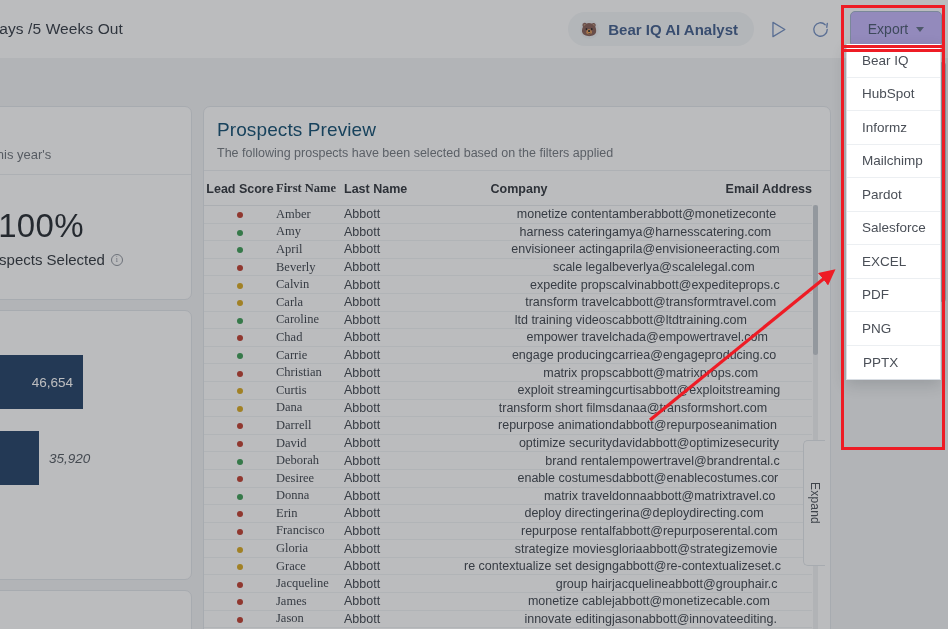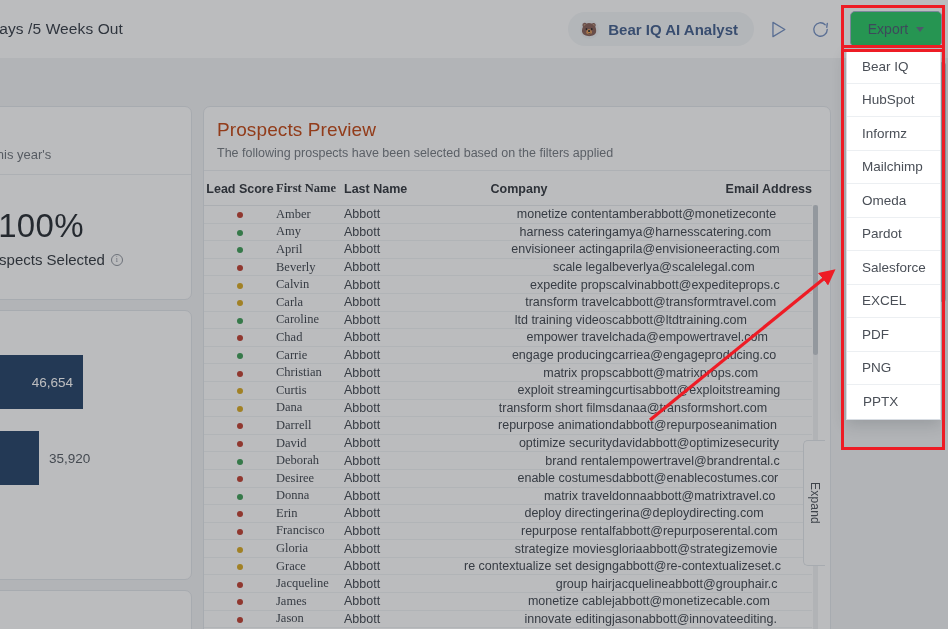--- a/index.html
+++ b/index.html
@@ -86,21 +86,21 @@
 
   .export-btn {
     position: relative;
     height: 36px;
     min-width: 92px;
     padding: 0 14px;
     margin-left: 6px;
     display: flex; align-items: center; justify-content: center; gap: 8px;
     border: 1px solid #9fb0c9;
     border-radius: 5px;
-    background: #22c55e;
+    background: #c4b5fd;
     cursor: pointer;
     z-index: 60;
   }
   .export-label {
     font-size: 14px;
     color: #44546c;
   }
   .caret {
     width: 0; height: 0;
     border-left: 4.5px solid transparent;
@@ -123,21 +123,21 @@
     left: 841px; top: 45px;
     width: 104px; height: 405px;
     border: 3px solid #ee1c25;
     z-index: 70;
     pointer-events: none;
   }
 
   
   .export-menu {
     position: absolute;
-    left: 846px; top: 50px;
+    left: 846px; top: 44px;
     width: 95px;
     background: #ffffff;
     border: 1px solid #d8dde3;
     border-top: none;
     box-shadow: 0 5px 14px rgba(20,28,40,0.16);
     z-index: 55;
   }
   .menu-item {
     height: 33.5px;
     display: flex; align-items: center;
@@ -222,20 +222,21 @@
     padding-right: 10px;
   }
   .bar-inside-label {
     color: #ffffff;
     font-size: 13.5px;
   }
   .bar-outside-label {
     color: #4e555d;
     font-size: 13.5px;
     margin-left: 10px;
+    font-style: italic;
   }
 
   .card-c {
     margin-top: 10px;
     height: 80px;
   }
 
   
   .preview-card {
     position: absolute;
@@ -246,21 +247,21 @@
     border-radius: 7px;
     overflow: hidden;
     z-index: 5;
   }
   .preview-head {
     padding: 12px 0 10px 13px;
     border-bottom: 1px solid #eceff2;
   }
   .preview-title {
     font-size: 19px;
-    color: #c2410c;
+    color: #0c4a6e;
     letter-spacing: .1px;
   }
   .preview-sub {
     margin-top: 5px;
     font-size: 12.5px;
     color: #70767d;
   }
 
   .table-wrap {
     position: relative;
@@ -637,23 +638,20 @@
       <div class="menu-item">
         <span>HubSpot</span>
       </div>
       <div class="menu-item">
         <span>Informz</span>
       </div>
       <div class="menu-item">
         <span>Mailchimp</span>
       </div>
       <div class="menu-item">
-        <span>Omeda</span>
-      </div>
-      <div class="menu-item">
         <span>Pardot</span>
       </div>
       <div class="menu-item">
         <span>Salesforce</span>
       </div>
       <div class="menu-item">
         <span>EXCEL</span>
       </div>
       <div class="menu-item">
         <span>PDF</span>

